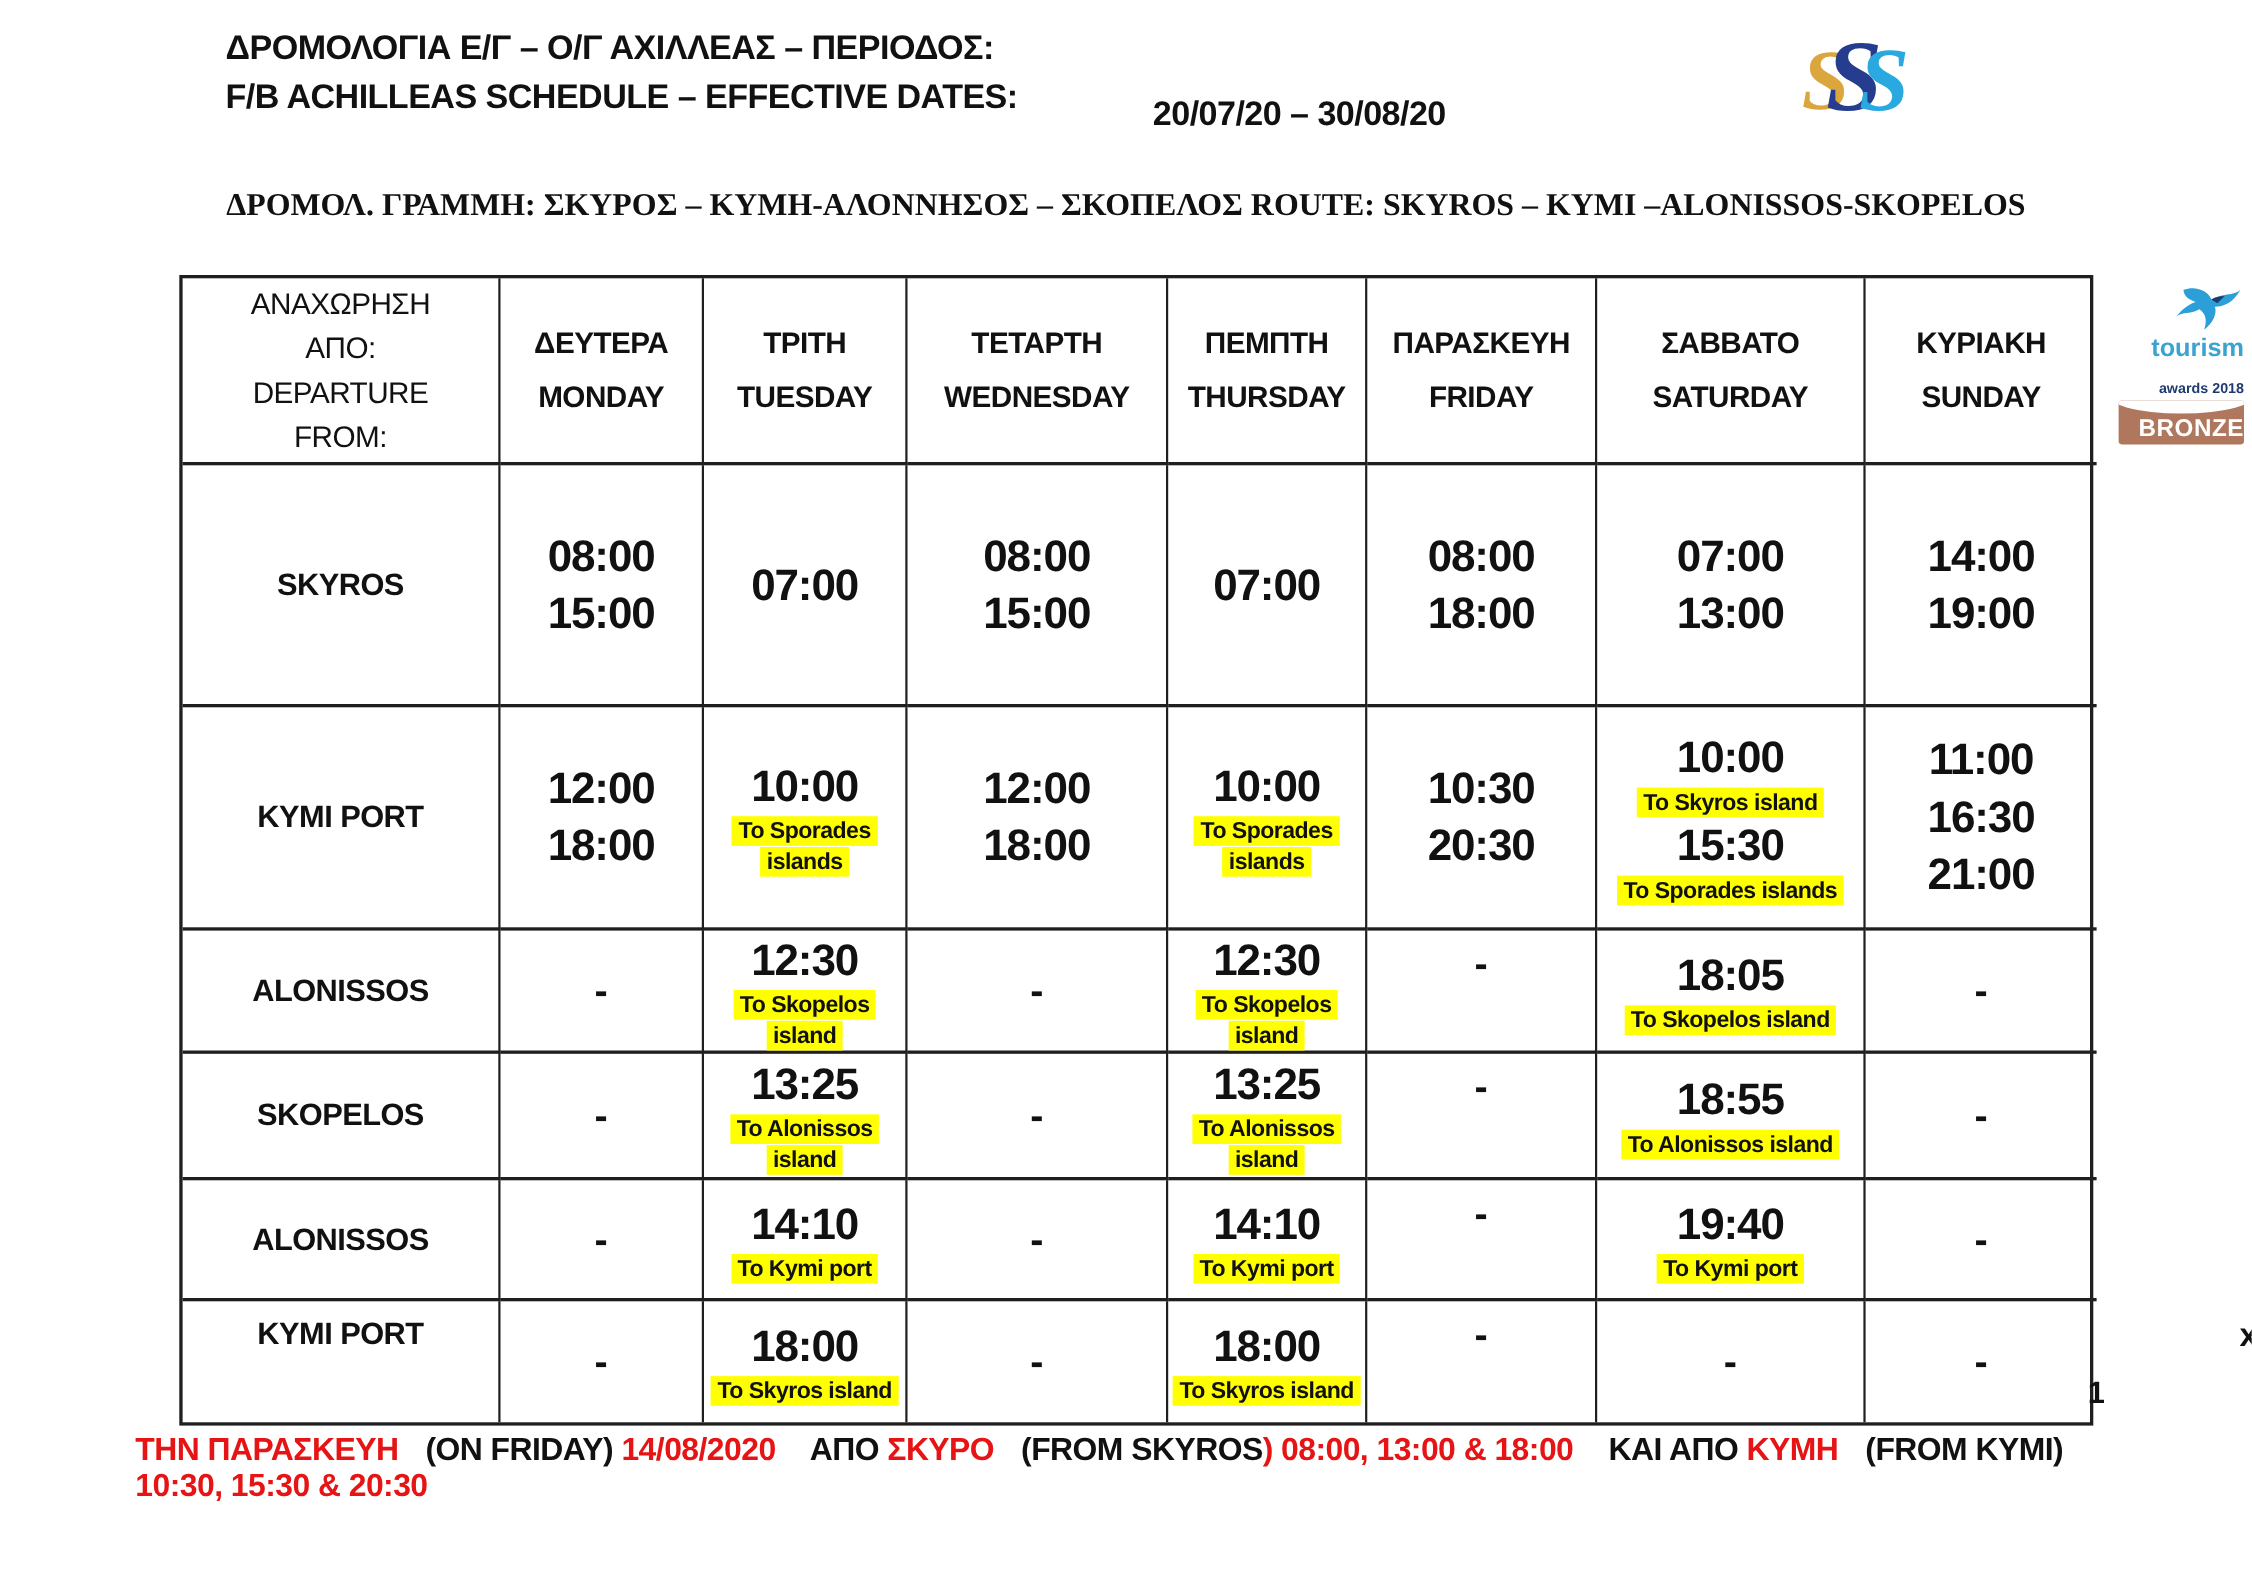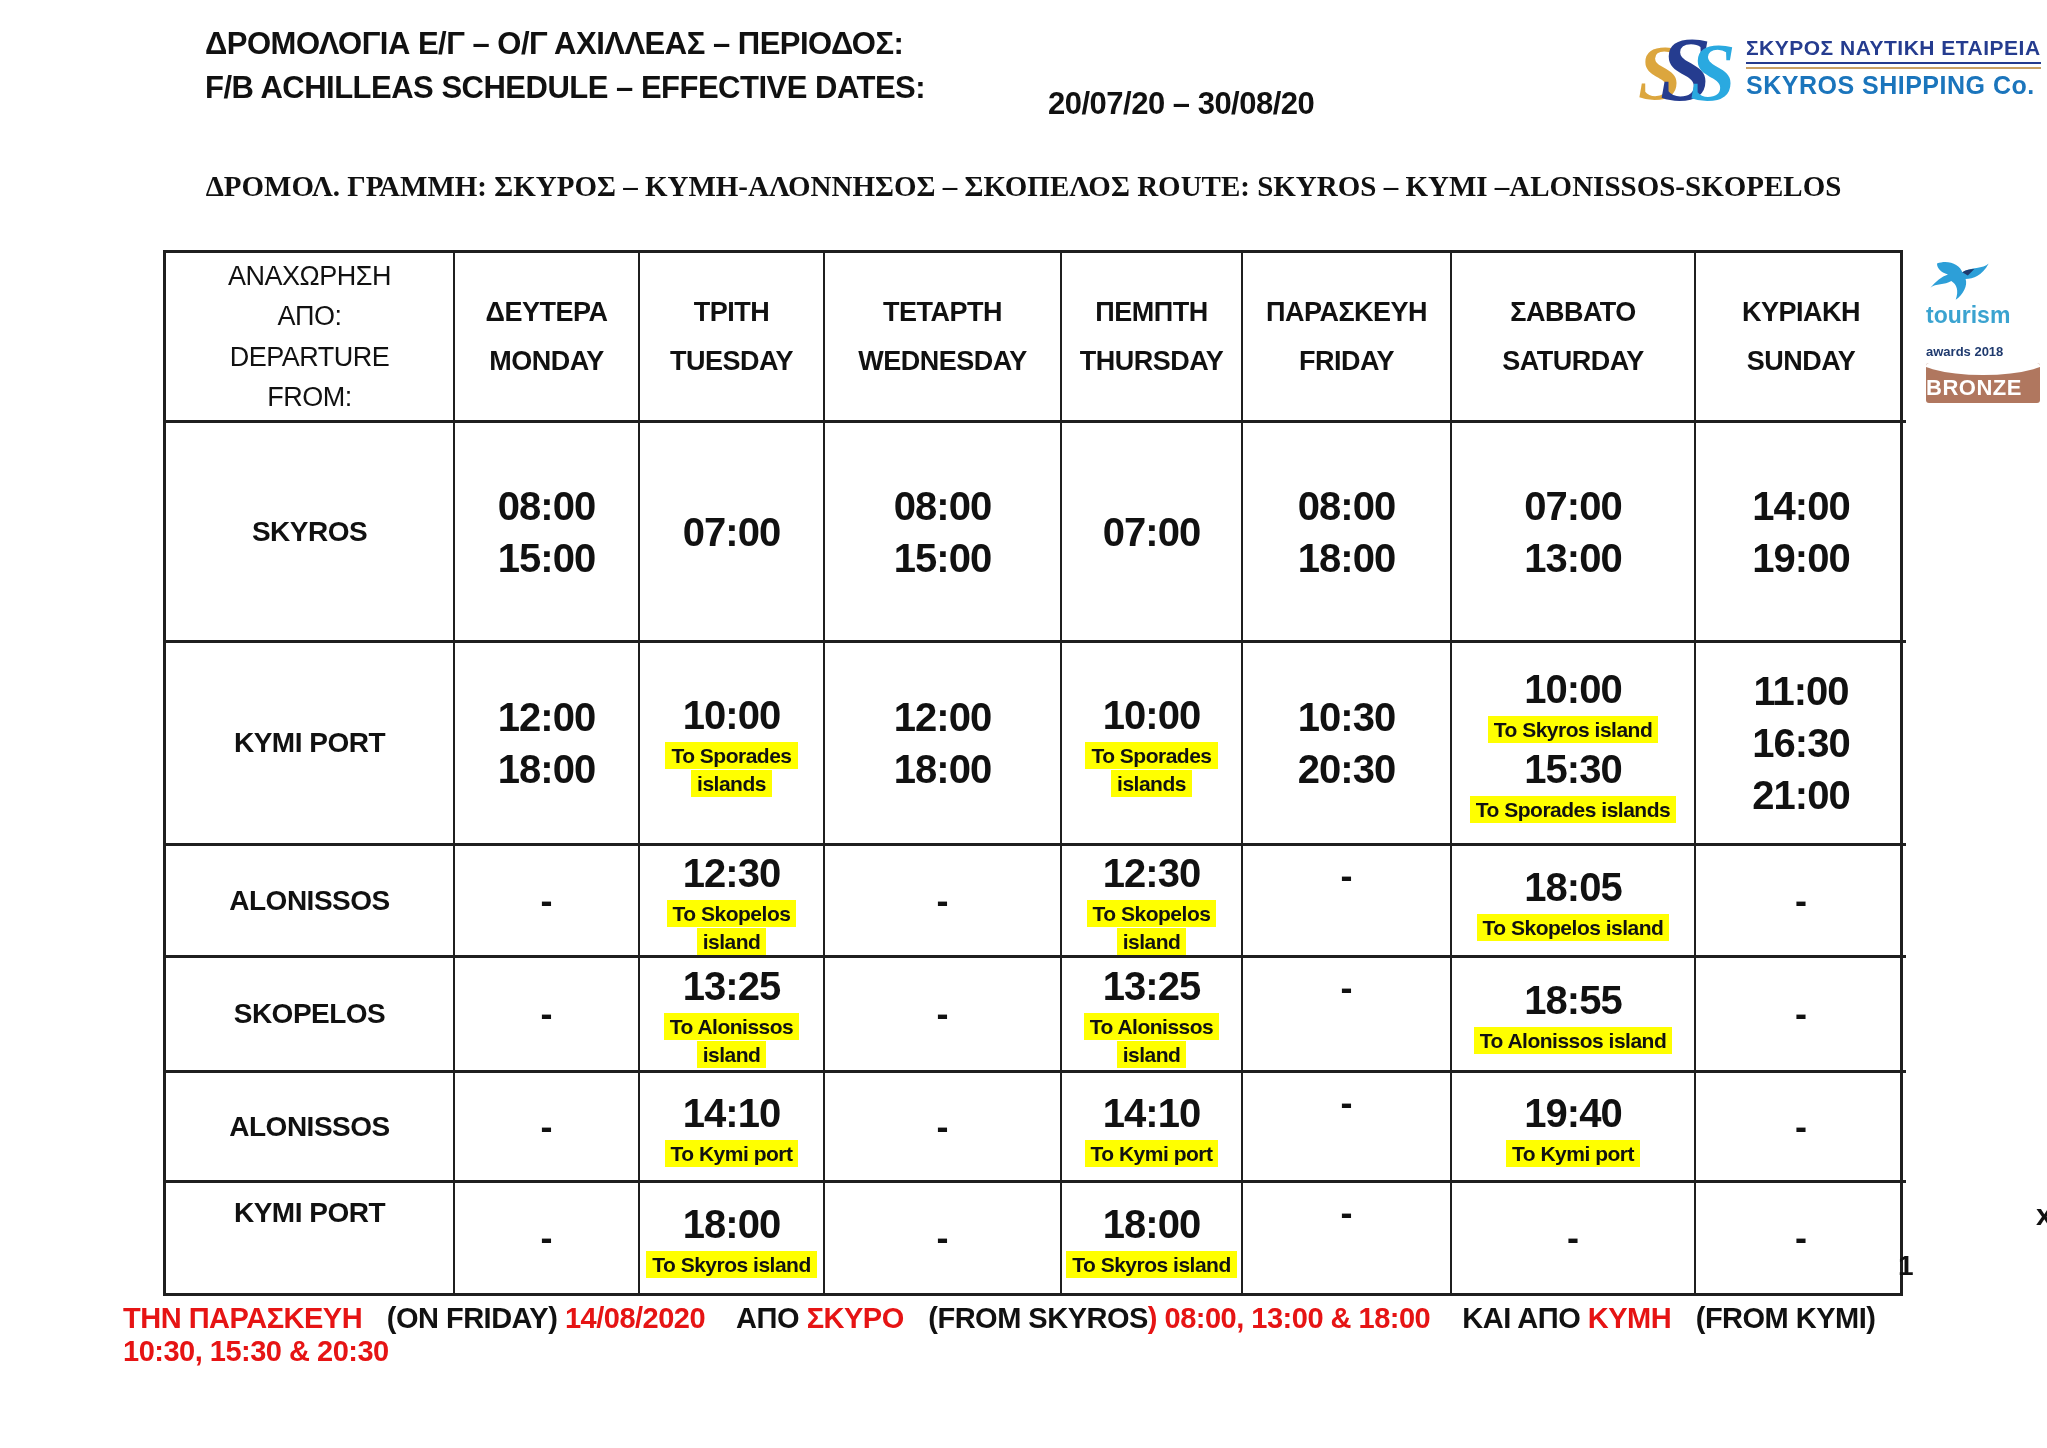--- a/index.html
+++ b/index.html
@@ -19,21 +19,21 @@
   .logo-mark span{position:absolute; font-weight:bold; font-style:italic; font-family:"Liberation Serif",serif;}
   .logo-s-gold{left:0px; top:10px; font-size:78px; color:#dca63e;}
   .logo-s-navy{left:22px; top:-2px; font-size:92px; color:#253c8f;}
   .logo-s-cyan{left:52px; top:8px; font-size:82px; color:#2aa9e0;}
   .logo-text{display:flex; flex-direction:column;}
   .logo-greek{font-size:21px; font-weight:bold; color:#253c8f; letter-spacing:0.5px;
     border-bottom:2px solid #253c8f; padding-bottom:2px;}
   .logo-rule{height:2px; background:#c9a063; margin:3px 0 2px 0;}
   .logo-english{font-size:25px; font-weight:bold; color:#1b75bc; letter-spacing:0.5px;}
   
-  .award{position:absolute; left:1926px; top:258px; width:114px; text-align:left;}
+  .award{position:absolute; left:1926px; top:258px; width:114px; text-align:right;}
   .award-bird{height:44px;}
   .award-tourism{font-size:23px; font-weight:bold; color:#3ba3d0; line-height:1; margin-top:-2px;}
   .award-year{font-size:13px; font-weight:bold; color:#1f3a6e; margin-top:17px;}
   .award-bronze{position:relative; margin-top:4px; background:#b0775f; height:40px; border-radius:3px; overflow:hidden;}
   .award-bronze::before{content:""; position:absolute; left:-12%; top:-28px; width:124%; height:40px;
     background:#ffffff; border-radius:50%;}
   .award-bronze span{position:absolute; left:0; right:0; bottom:2px; color:#fff; font-weight:bold; font-size:22px; letter-spacing:0.5px;}
   
   .grid{position:absolute; left:163px; top:250px; width:1740px;
     display:grid;
@@ -75,25 +75,20 @@
   </div>
 
   <div class="dates">20/07/20 – 30/08/20</div>
 
   <div class="logo">
     <div class="logo-mark">
       <span class="logo-s-gold">S</span>
       <span class="logo-s-navy">S</span>
       <span class="logo-s-cyan">S</span>
     </div>
-    <div class="logo-text">
-      <div class="logo-greek">ΣΚΥΡΟΣ ΝΑΥΤΙΚΗ ΕΤΑΙΡΕΙΑ</div>
-      <div class="logo-rule"></div>
-      <div class="logo-english">SKYROS SHIPPING Co.</div>
-    </div>
   </div>
 
   <div class="route-line">ΔΡΟΜΟΛ. ΓΡΑΜΜΗ: ΣΚΥΡΟΣ – ΚΥΜΗ-ΑΛΟΝΝΗΣΟΣ – ΣΚΟΠΕΛΟΣ ROUTE: SKYROS – KYMI –ALONISSOS-SKOPELOS</div>
 
   <div class="award">
     <svg class="award-bird" viewBox="0 0 60 40">
       <path d="M10,5 C20,1 31,6 33,13 C41,8 52,10 57,5 C51,16 43,19 36,19 C38,25 34,33 27,38 C30,30 28,24 23,21 C17,25 9,23 4,27 C9,21 14,17 20,15 C13,13 10,9 10,5 Z" fill="#2d9fd8"></path>
       <path d="M33,13 C36,11 40,10 44,10 L38,16 Z" fill="#1f3a6e"></path>
     </svg>
     <div class="award-tourism">tourism</div>

